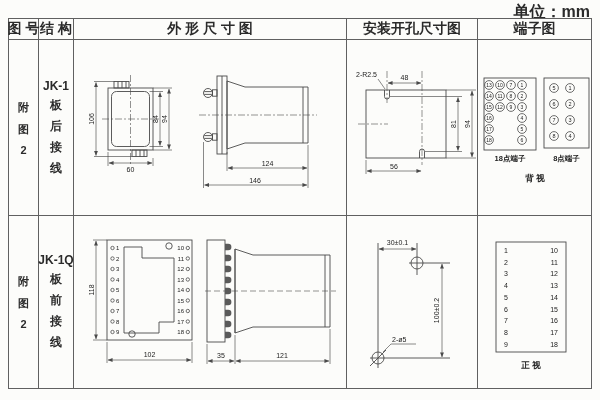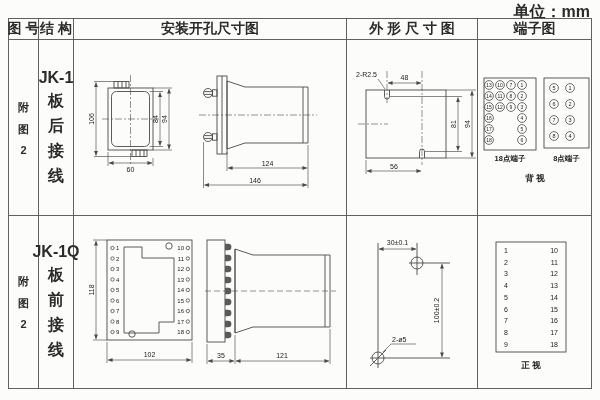--- a/index.html
+++ b/index.html
@@ -7,21 +7,21 @@
         font-family:"Liberation Sans","DejaVu Sans",sans-serif;color:#2b2b2b;overflow:hidden;}
   .unit-label{position:absolute;top:2px;right:10px;font-size:16px;font-weight:bold;}
   .tbl{position:absolute;left:8px;top:18px;width:584px;height:371px;border:1px solid #606060;
        display:grid;grid-template-columns:30px 35px 273px 131px auto;grid-template-rows:21px 176px auto;
        box-sizing:border-box;background:#fcfcfa;}
   .cell{border-right:1px solid #606060;border-bottom:1px solid #606060;position:relative;
         display:flex;align-items:center;justify-content:center;box-sizing:border-box;}
   .lastcol{border-right:none;text-align:right;} .lastrow{border-bottom:none;}
   .hd{font-size:14px;font-weight:bold;white-space:nowrap;}
   .stack{flex-direction:column;font-weight:bold;}
-  .figno{font-size:11px;gap:7px;} .struct{font-size:16px;gap:4px;white-space:nowrap;}
+  .figno{font-size:11px;gap:7px;} .struct{font-size:12px;gap:4px;white-space:nowrap;}
   .draw{display:block;text-decoration:underline;}
   .dwg{position:absolute;overflow:visible;}
   .ln *{stroke:#4a4a4a;fill:none;stroke-width:0.9;}
   .dim line{stroke:#4a4a4a;fill:none;stroke-width:0.65;}
   .cl{stroke-dasharray:7 2 2 2;stroke-width:0.6 !important;}
   .dsh{stroke-dasharray:6 3;stroke-width:0.6 !important;}
   svg text{fill:#222;stroke:none;font-family:"Liberation Sans","DejaVu Sans",sans-serif;}
   .dt{font-size:7px;text-anchor:middle;}
   .dts{font-size:7px;text-anchor:start;}
   .lbl{font-size:7.5px;text-anchor:middle;font-weight:bold;}
@@ -32,22 +32,22 @@
 </head>
 <body>
 
 <div class="page">
   <div class="unit-label">单位：mm</div>
 
   <div class="tbl">
 
     <div class="cell hd">图 号</div>
     <div class="cell hd">结 构</div>
+    <div class="cell hd">外 形 尺 寸 图</div>
     <div class="cell hd">安装开孔尺寸图</div>
-    <div class="cell hd">外 形 尺 寸 图</div>
     <div class="cell hd lastcol">端子图</div>
 
     <div class="cell stack figno">
       <span>附</span>
       <span>图</span>
       <span>2</span>
     </div>
     <div class="cell stack struct">
       <span>JK-1</span>
       <span>板</span>

